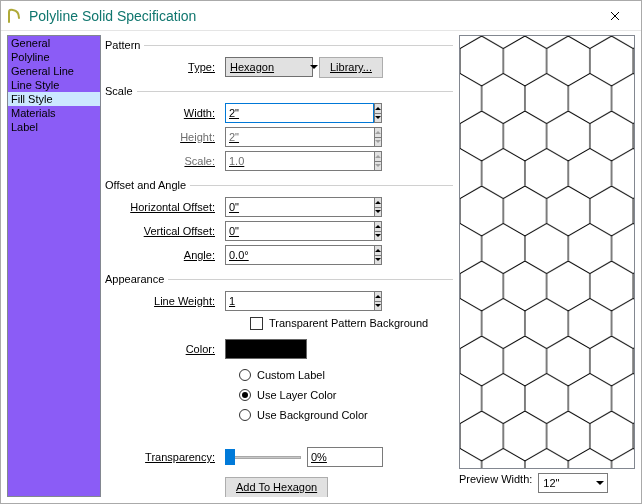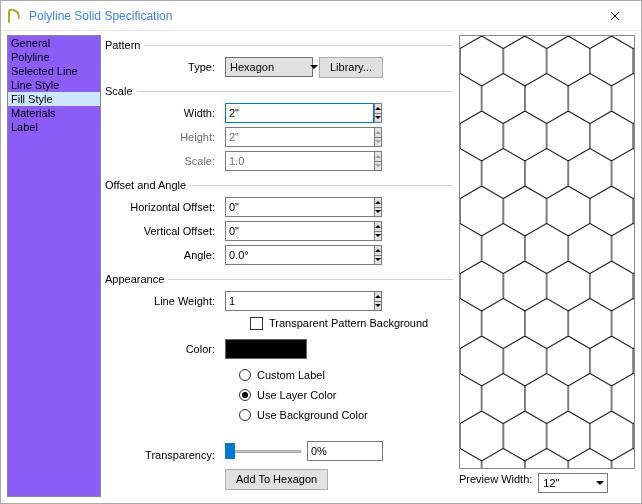--- a/index.html
+++ b/index.html
@@ -1,30 +1,30 @@
 <!DOCTYPE html>
 <html><head>
 <meta charset="utf-8">
 <style>
   * { box-sizing: border-box; font-family: "Segoe UI", Tahoma, sans-serif; font-size: 11px; }
   body { margin: 0; background: #fff; }
   .window { width: 642px; height: 504px; border: 1px solid #aaa; position: relative; display: flex; flex-direction: column; background: #fff; }
   .titlebar { height: 30px; display: flex; align-items: center; padding: 0 6px; border-bottom: 1px solid #e5e5e5; }
   .titlebar-icon { width: 16px; height: 16px; margin-right: 6px; }
-  .titlebar-text { flex: 1; color: #3b82f6; font-size: 12px; }
+  .titlebar-text { flex: 1; color: #0f766e; font-size: 14px; }
   .titlebar-close { width: 40px; height: 28px; display: flex; align-items: center; justify-content: center; cursor: default; }
   .body { flex: 1; display: flex; padding: 4px 6px 6px 6px; gap: 4px; overflow: hidden; }
   .sidebar { width: 94px; border: 1px solid #828790; background: #8b5cf6; }
   .sidebar-item { padding: 1px 4px 1px 3px; cursor: default; color: #000; }
   .sidebar-item.selected { background: #cce8ff; }
   .main { flex: 1; display: flex; gap: 6px; overflow:hidden; }
   .form { flex: 1; display: flex; flex-direction: column; }
   fieldset.group { border: none; border-top: 1px solid #d0d0d0; margin: 4px 0 0 0; padding: 4px 0 2px 0; }
   fieldset.group > legend { padding: 0 4px 0 0; color: #000; margin-left: 0; }
-  .row { display: flex; align-items: center; height: 24px; margin-left: 24px; }
+  .row { display: flex; align-items: center; height: 24px; margin-left: 24px; text-decoration: underline; }
   .row .label { width: 96px; text-align: right; padding-right: 10px; color: #000; }
   .row .label.disabled { color: #6d6d6d; }
   .field { flex: 1; display: flex; align-items: center; gap: 6px; }
   .combo { width: 88px; height: 20px; border: 1px solid #707070; background: #e1e1e1; display: flex; align-items: center; padding: 0 4px; justify-content: space-between; gap: 36px; }
   .combo .arrow { border-left: 4px solid transparent; border-right: 4px solid transparent; border-top: 4px solid #000; }
   .btn { height: 21px; border: 1px solid #adadad; background: #e1e1e1; padding: 0 10px; display: inline-flex; align-items: center; cursor: default; }
   .spinner { display: flex; width: 82px; height: 20px; }
   .spinner input { flex: 1; border: 1px solid #7a7a7a; border-right: none; padding: 0 3px; font-size: 11px; background:#fff;color:#000; }
   .spinner input:disabled { color: #6d6d6d; background: #fff; }
   .spinner.focused input { border-color: #0078d7; outline:1px solid #0078d7; outline-offset:-1px; }
@@ -64,21 +64,21 @@
     <div class="titlebar-close">
       <svg width="10" height="10" viewBox="0 0 10 10">
           <path d="M1 1 L9 9 M9 1 L1 9" stroke="#000" stroke-width="1"></path>
         </svg>
     </div>
   </div>
   <div class="body">
     <div class="sidebar">
       <div class="sidebar-item">General</div>
       <div class="sidebar-item">Polyline</div>
-      <div class="sidebar-item">Selected Line</div>
+      <div class="sidebar-item">General Line</div>
       <div class="sidebar-item">Line Style</div>
       <div class="sidebar-item selected">Fill Style</div>
       <div class="sidebar-item">Materials</div>
       <div class="sidebar-item">Label</div>
     </div>
     <div class="main">
       <div class="form">
 
         <fieldset class="group">
           <legend>Pattern</legend>
@@ -231,21 +231,21 @@
             <span>Custom Label</span>
           </div>
           <div class="radio-row">
             <div class="radio checked"></div>
             <span>Use Layer Color</span>
           </div>
           <div class="radio-row">
             <div class="radio"></div>
             <span>Use Background Color</span>
           </div>
-          <div class="row" style="margin-top:12px;align-items:flex-end;">
+          <div class="row" style="margin-top:20px;">
             <div class="label">Transparency:</div>
             <div class="field">
               <div class="slider">
                 <div class="slider-track"></div>
                 <div class="slider-thumb"></div>
               </div>
               <input class="pct-input" value="0%" style="">
             </div>
           </div>
           <div class="row" style="margin-top:6px;">

